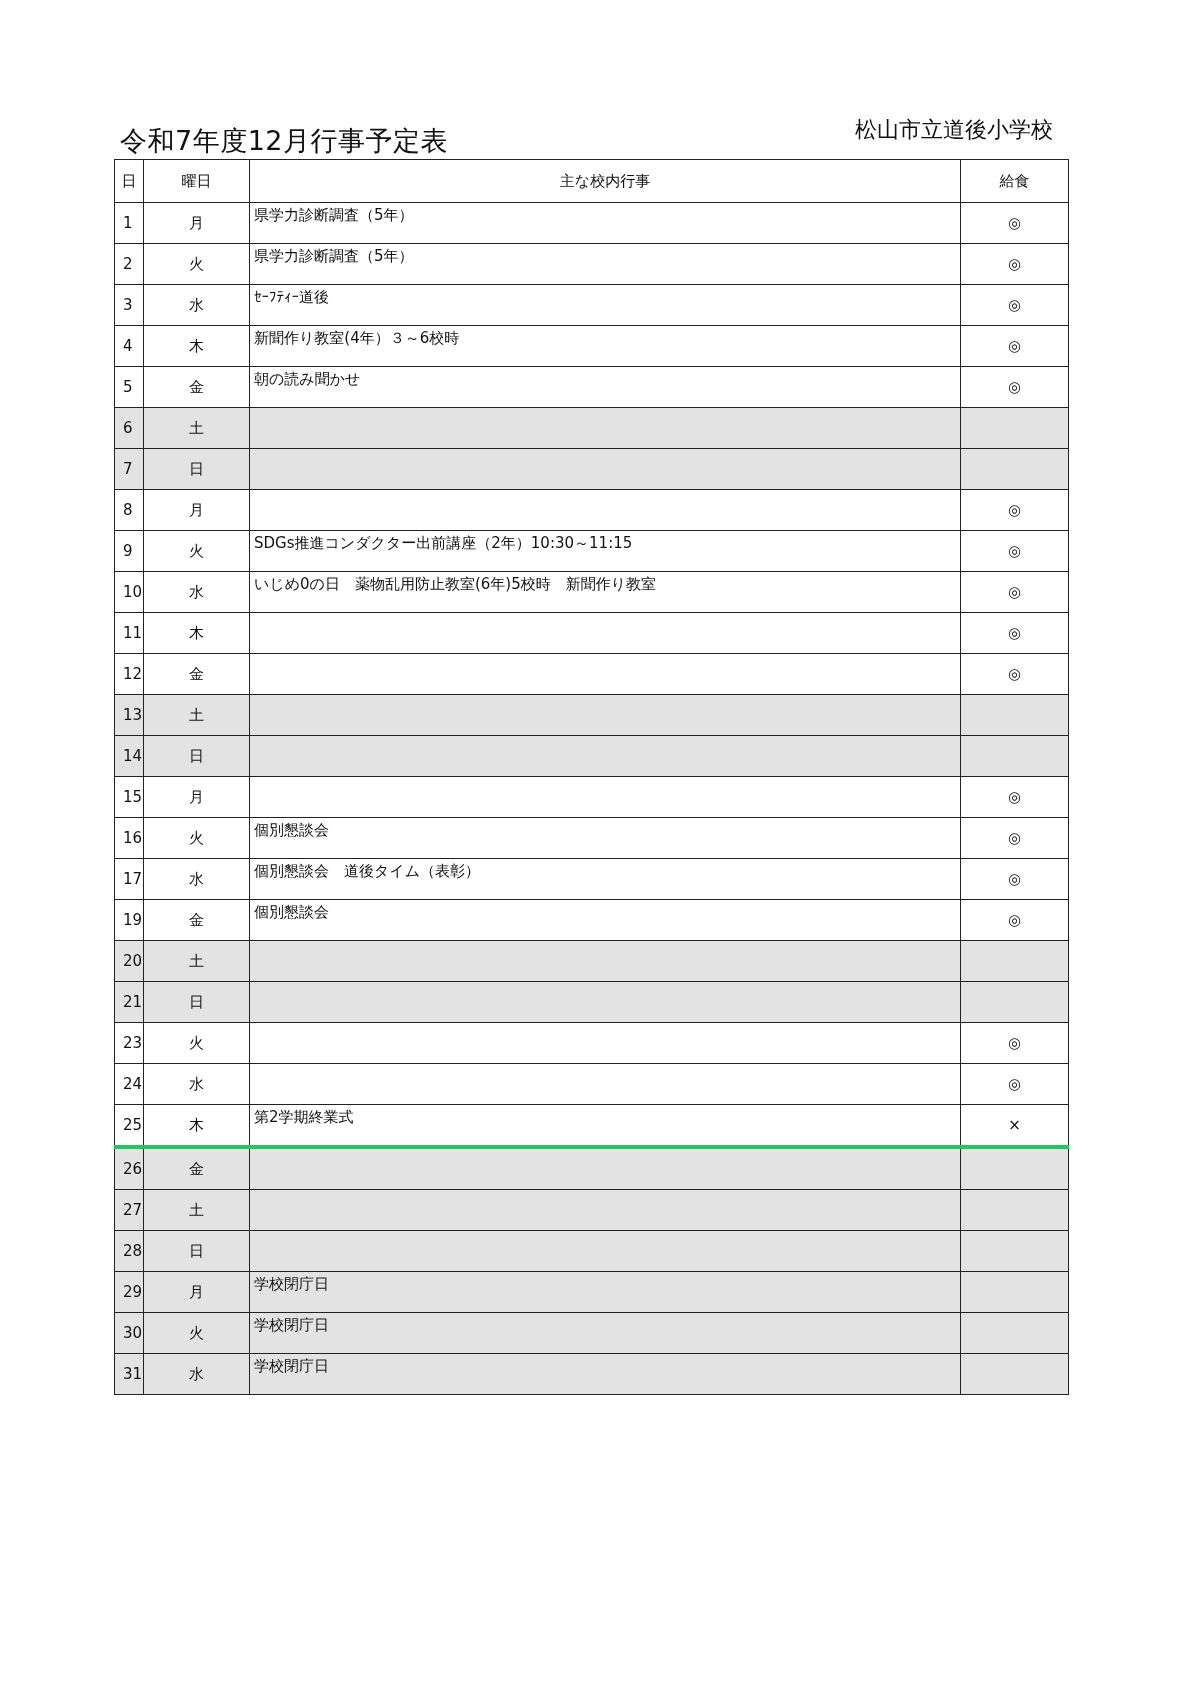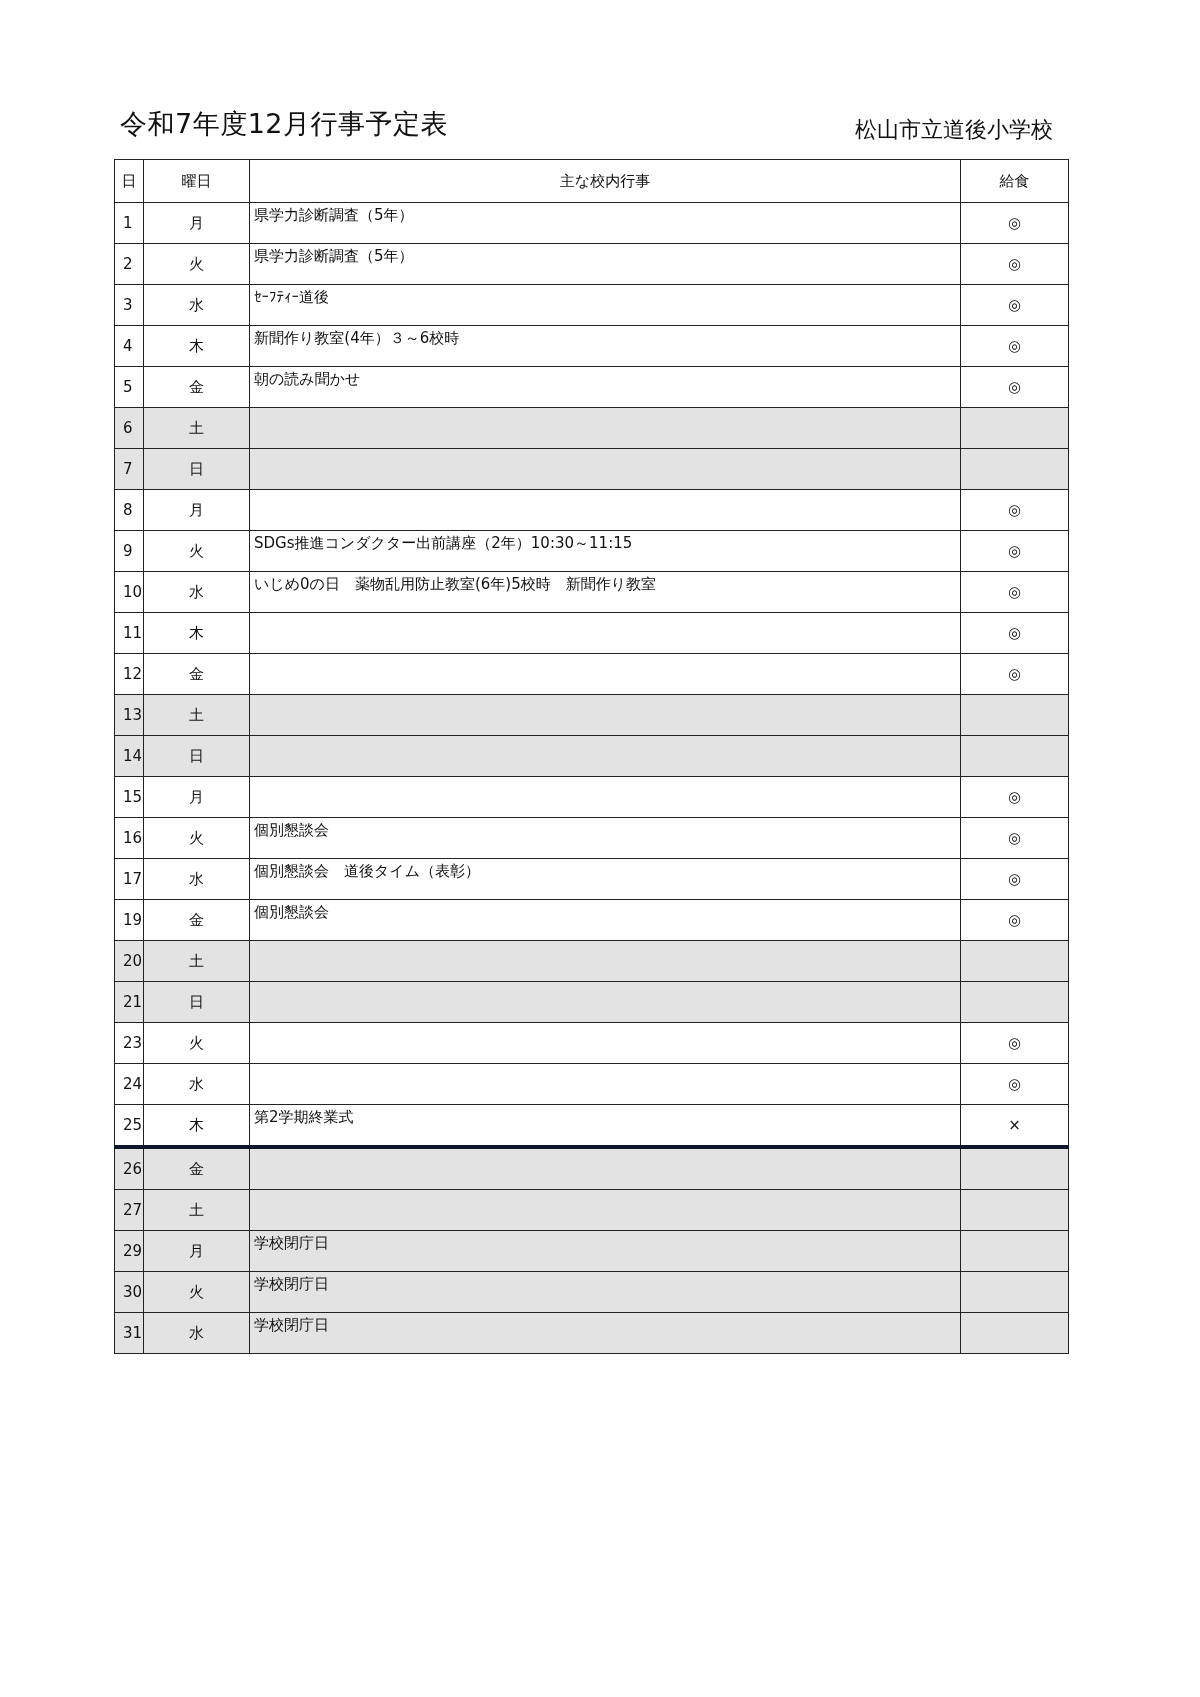--- a/index.html
+++ b/index.html
@@ -1,32 +1,32 @@
 <!DOCTYPE html>
 <html><head>
 <meta charset="utf-8">
 <style>
   html, body { margin: 0; padding: 0; background: #ffffff; }
   body { width: 1200px; height: 1697px; position: relative; font-family: "DejaVu Sans", "Liberation Sans", sans-serif; color: #111; }
-  .title { position: absolute; left: 120px; top: 106px; font-size: 27px; letter-spacing: 0.5px; line-height: 36px; }
+  .title { position: absolute; left: 120px; top: 123px; font-size: 27px; letter-spacing: 0.5px; line-height: 36px; }
   .school { position: absolute; left: 855px; top: 118px; font-size: 22px; line-height: 24px; }
   table.sched { position: absolute; left: 114px; top: 159px; border-collapse: collapse; table-layout: fixed; width: 954px; }
   table.sched col.c-day { width: 29px; }
   table.sched col.c-dow { width: 106px; }
   table.sched col.c-evt { width: 711px; }
   table.sched col.c-lunch { width: 108px; }
   table.sched td, table.sched th { border: 1.5px solid #222; padding: 0; }
   table.sched th { height: 42px; font-weight: normal; font-size: 15px; text-align: center; }
   table.sched td { height: 38px; font-size: 15px; }
   td.day { text-align: left; padding-left: 8px !important; font-size: 15px; }
   td.dow { text-align: center; font-size: 16px; }
   td.evt { vertical-align: top; padding: 2px 4px 0 4px !important; font-size: 16px; white-space: nowrap; overflow: hidden; line-height: 20px; }
   td.lunch { text-align: center; font-size: 16px; }
   tr.holiday td { background: #e3e3e3; }
-  tr.term-end td { border-bottom: 4px solid #0f172a; }
+  tr.term-end td { border-bottom: 4px solid #22c55e; }
 </style>
 </head>
 <body>
 
 <div class="title">令和7年度12月行事予定表</div>
 <div class="school">松山市立道後小学校</div>
 
 <table class="sched">
   <colgroup>
     <col class="c-day">
@@ -187,20 +187,26 @@
         <td class="evt"></td>
         <td class="lunch"></td>
       </tr>
       <tr class="holiday">
         <td class="day">27</td>
         <td class="dow">土</td>
         <td class="evt"></td>
         <td class="lunch"></td>
       </tr>
       <tr class="holiday">
+        <td class="day">28</td>
+        <td class="dow">日</td>
+        <td class="evt"></td>
+        <td class="lunch"></td>
+      </tr>
+      <tr class="holiday">
         <td class="day">29</td>
         <td class="dow">月</td>
         <td class="evt">学校閉庁日</td>
         <td class="lunch"></td>
       </tr>
       <tr class="holiday">
         <td class="day">30</td>
         <td class="dow">火</td>
         <td class="evt">学校閉庁日</td>
         <td class="lunch"></td>

